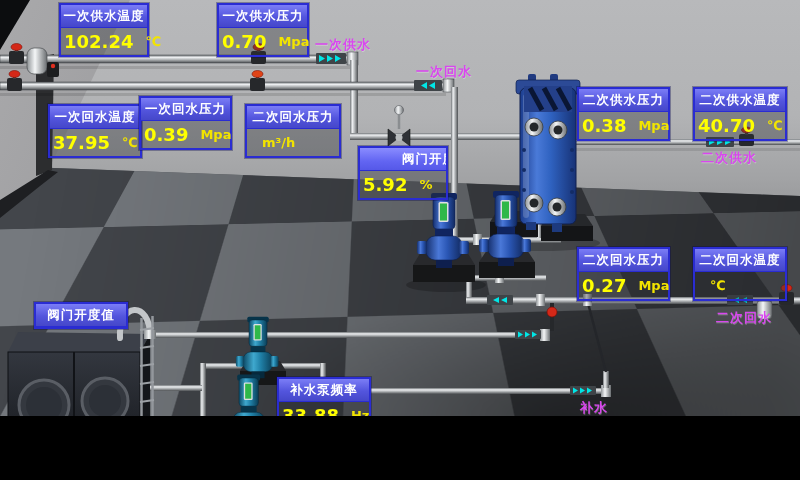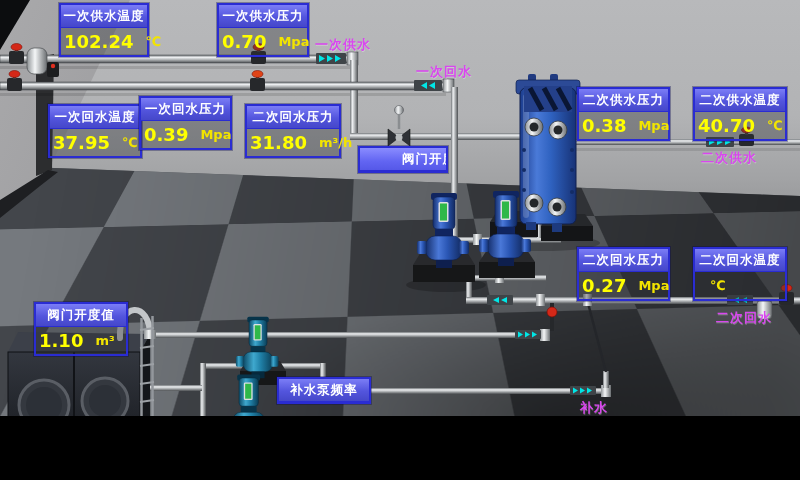--- a/index.html
+++ b/index.html
@@ -357,26 +357,29 @@
   <div class="panel" style="left:139px;top:96px;width:89px">
     <div class="panel-header">一次回水压力</div>
     <div class="panel-valrow">
       <span class="pv">0.39</span>
       <span class="pu">Mpa</span>
     </div>
   </div>
   <div class="panel" style="left:245px;top:104px;width:92px">
     <div class="panel-header">二次回水压力</div>
     <div class="panel-valrow">
-      <span class="pv">31.80</span>
       <span class="pu">m³/h</span>
     </div>
   </div>
   <div class="panel valve" style="left:358px;top:146px;width:86px">
     <div class="panel-header">阀门开度值</div>
+    <div class="panel-valrow">
+      <span class="pv">5.92</span>
+      <span class="pu">%</span>
+    </div>
   </div>
   <div class="panel" style="left:577px;top:87px;width:89px">
     <div class="panel-header">二次供水压力</div>
     <div class="panel-valrow">
       <span class="pv">0.38</span>
       <span class="pu">Mpa</span>
     </div>
   </div>
   <div class="panel" style="left:693px;top:87px;width:90px">
     <div class="panel-header">二次供水温度</div>
@@ -393,27 +396,27 @@
     </div>
   </div>
   <div class="panel" style="left:693px;top:247px;width:90px">
     <div class="panel-header">二次回水温度</div>
     <div class="panel-valrow">
       <span class="pu">℃</span>
     </div>
   </div>
   <div class="panel" style="left:34px;top:302px;width:90px">
     <div class="panel-header">阀门开度值</div>
-    <div class="panel-valrow">
-      <span class="pv">1.10</span>
-      <span class="pu">m³</span>
-    </div>
   </div>
   <div class="panel" style="left:277px;top:377px;width:90px">
     <div class="panel-header">补水泵频率</div>
+    <div class="panel-valrow">
+      <span class="pv">33.88</span>
+      <span class="pu">Hz</span>
+    </div>
   </div>
 
   <div class="pipelabel" style="left:315px;top:36px">一次供水</div>
   <div class="pipelabel" style="left:416px;top:63px">一次回水</div>
   <div class="pipelabel" style="left:701px;top:149px">二次供水</div>
   <div class="pipelabel" style="left:716px;top:309px">二次回水</div>
   <div class="pipelabel" style="left:580px;top:399px">补水</div>
 
 </div>
 

